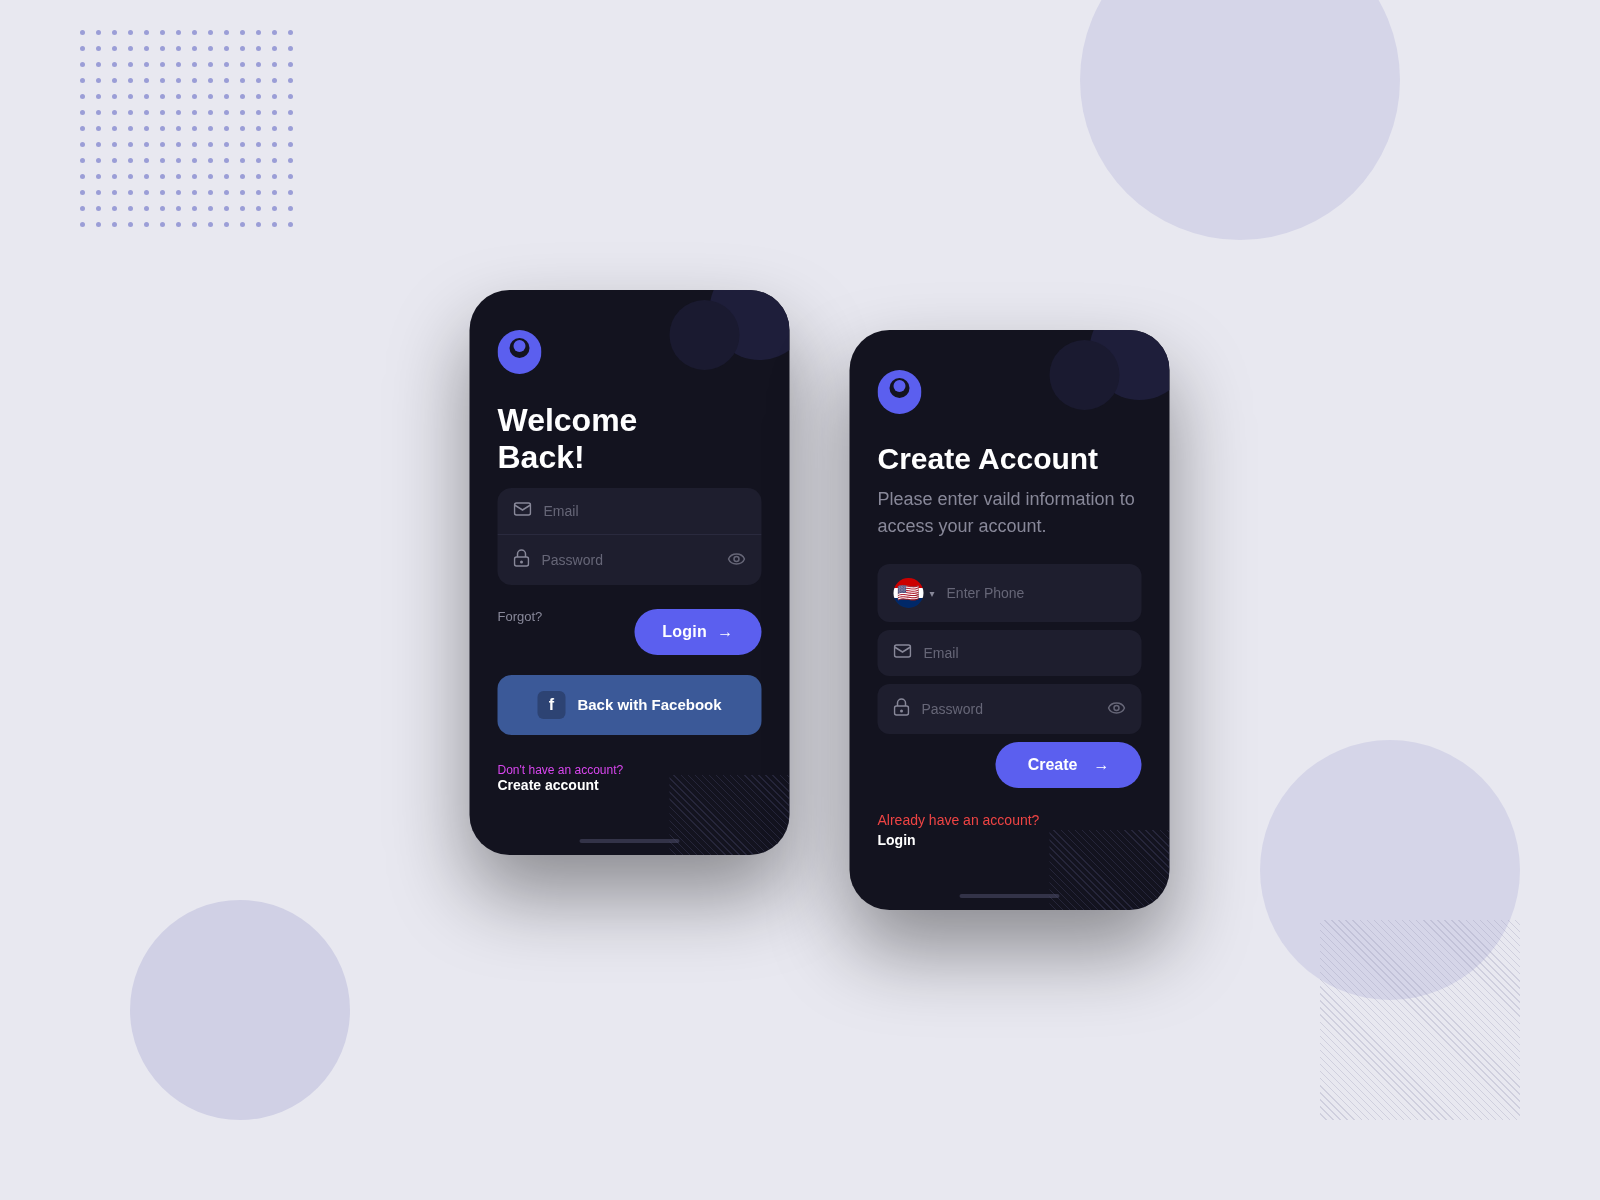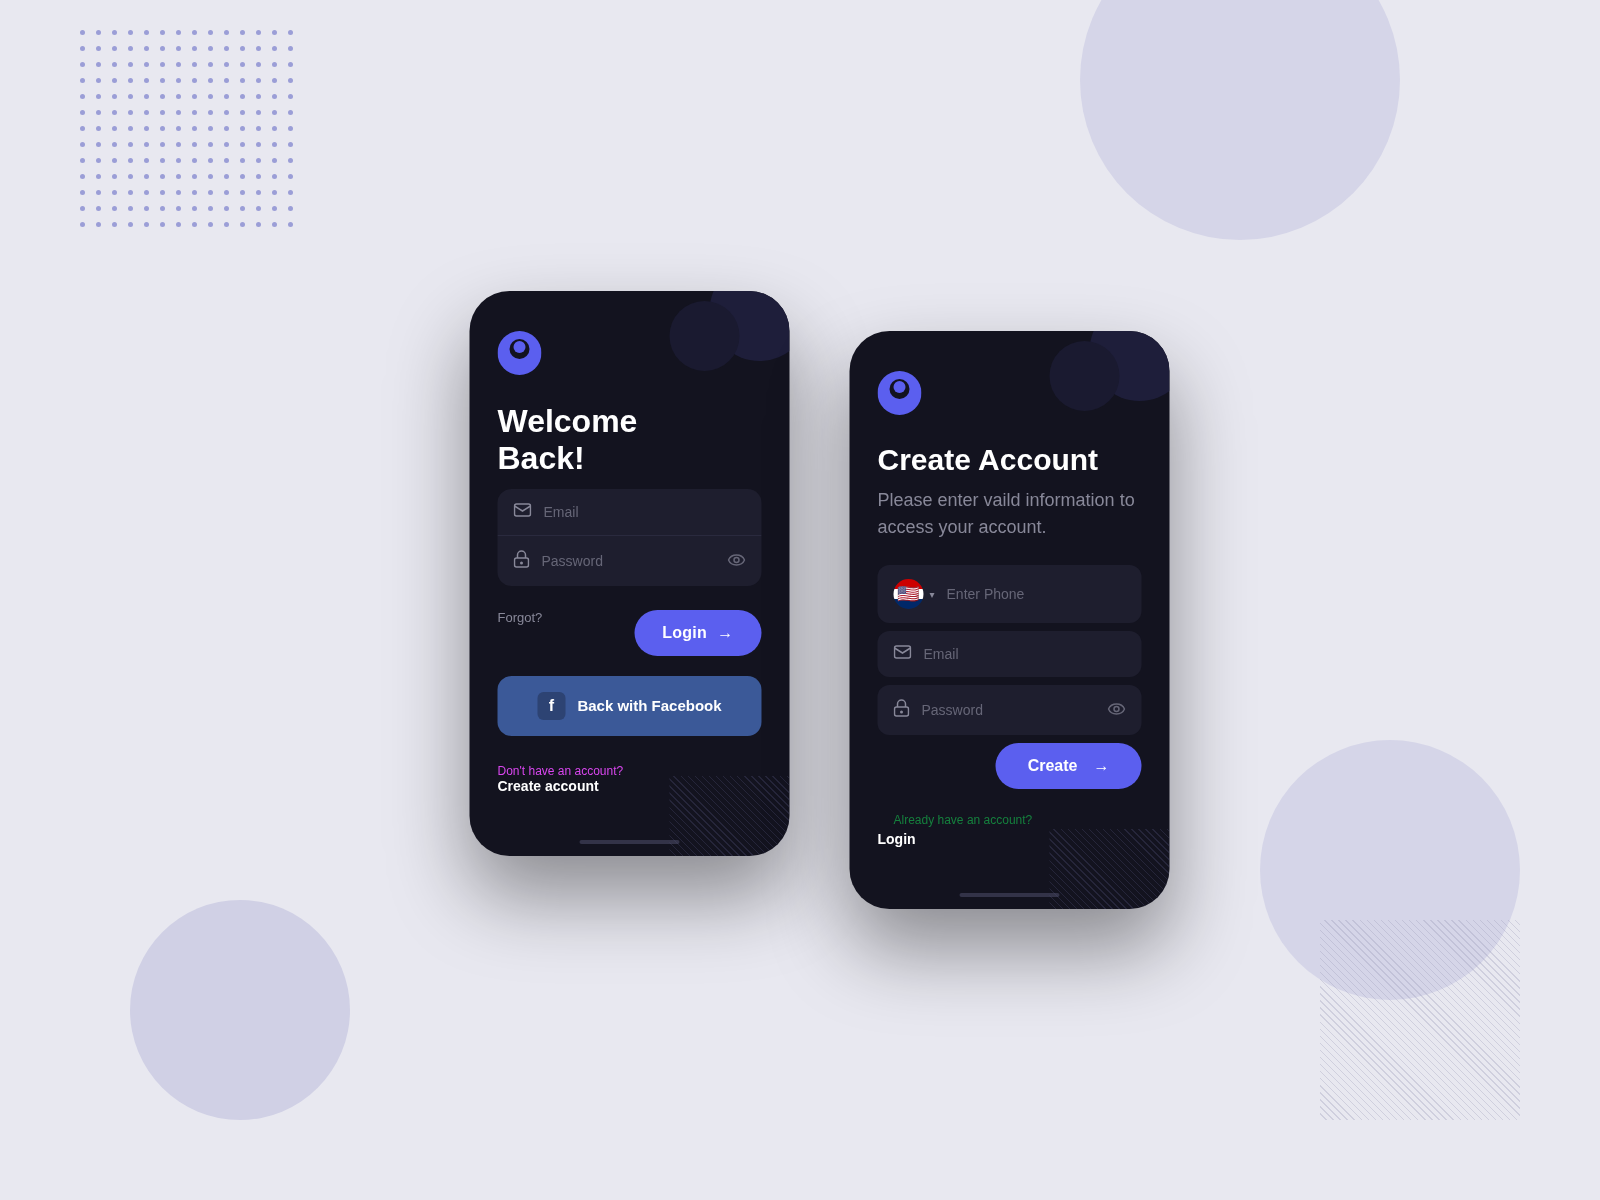--- a/index.html
+++ b/index.html
@@ -403,24 +403,23 @@
       gap: 16px;
     }
 
     
     .already-account-row {
       text-align: left;
       padding-bottom: 10px;
     }
 
     .already-prompt {
-      color: #15803d;
-      font-size: 12px;
+      color: #ef4444;
+      font-size: 14px;
       margin-bottom: 4px;
-      margin-left: 16px;
     }
 
     .login-link {
       color: #ffffff;
       font-size: 14px;
       font-weight: 700;
       cursor: pointer;
     }
   </style>
 </head>

